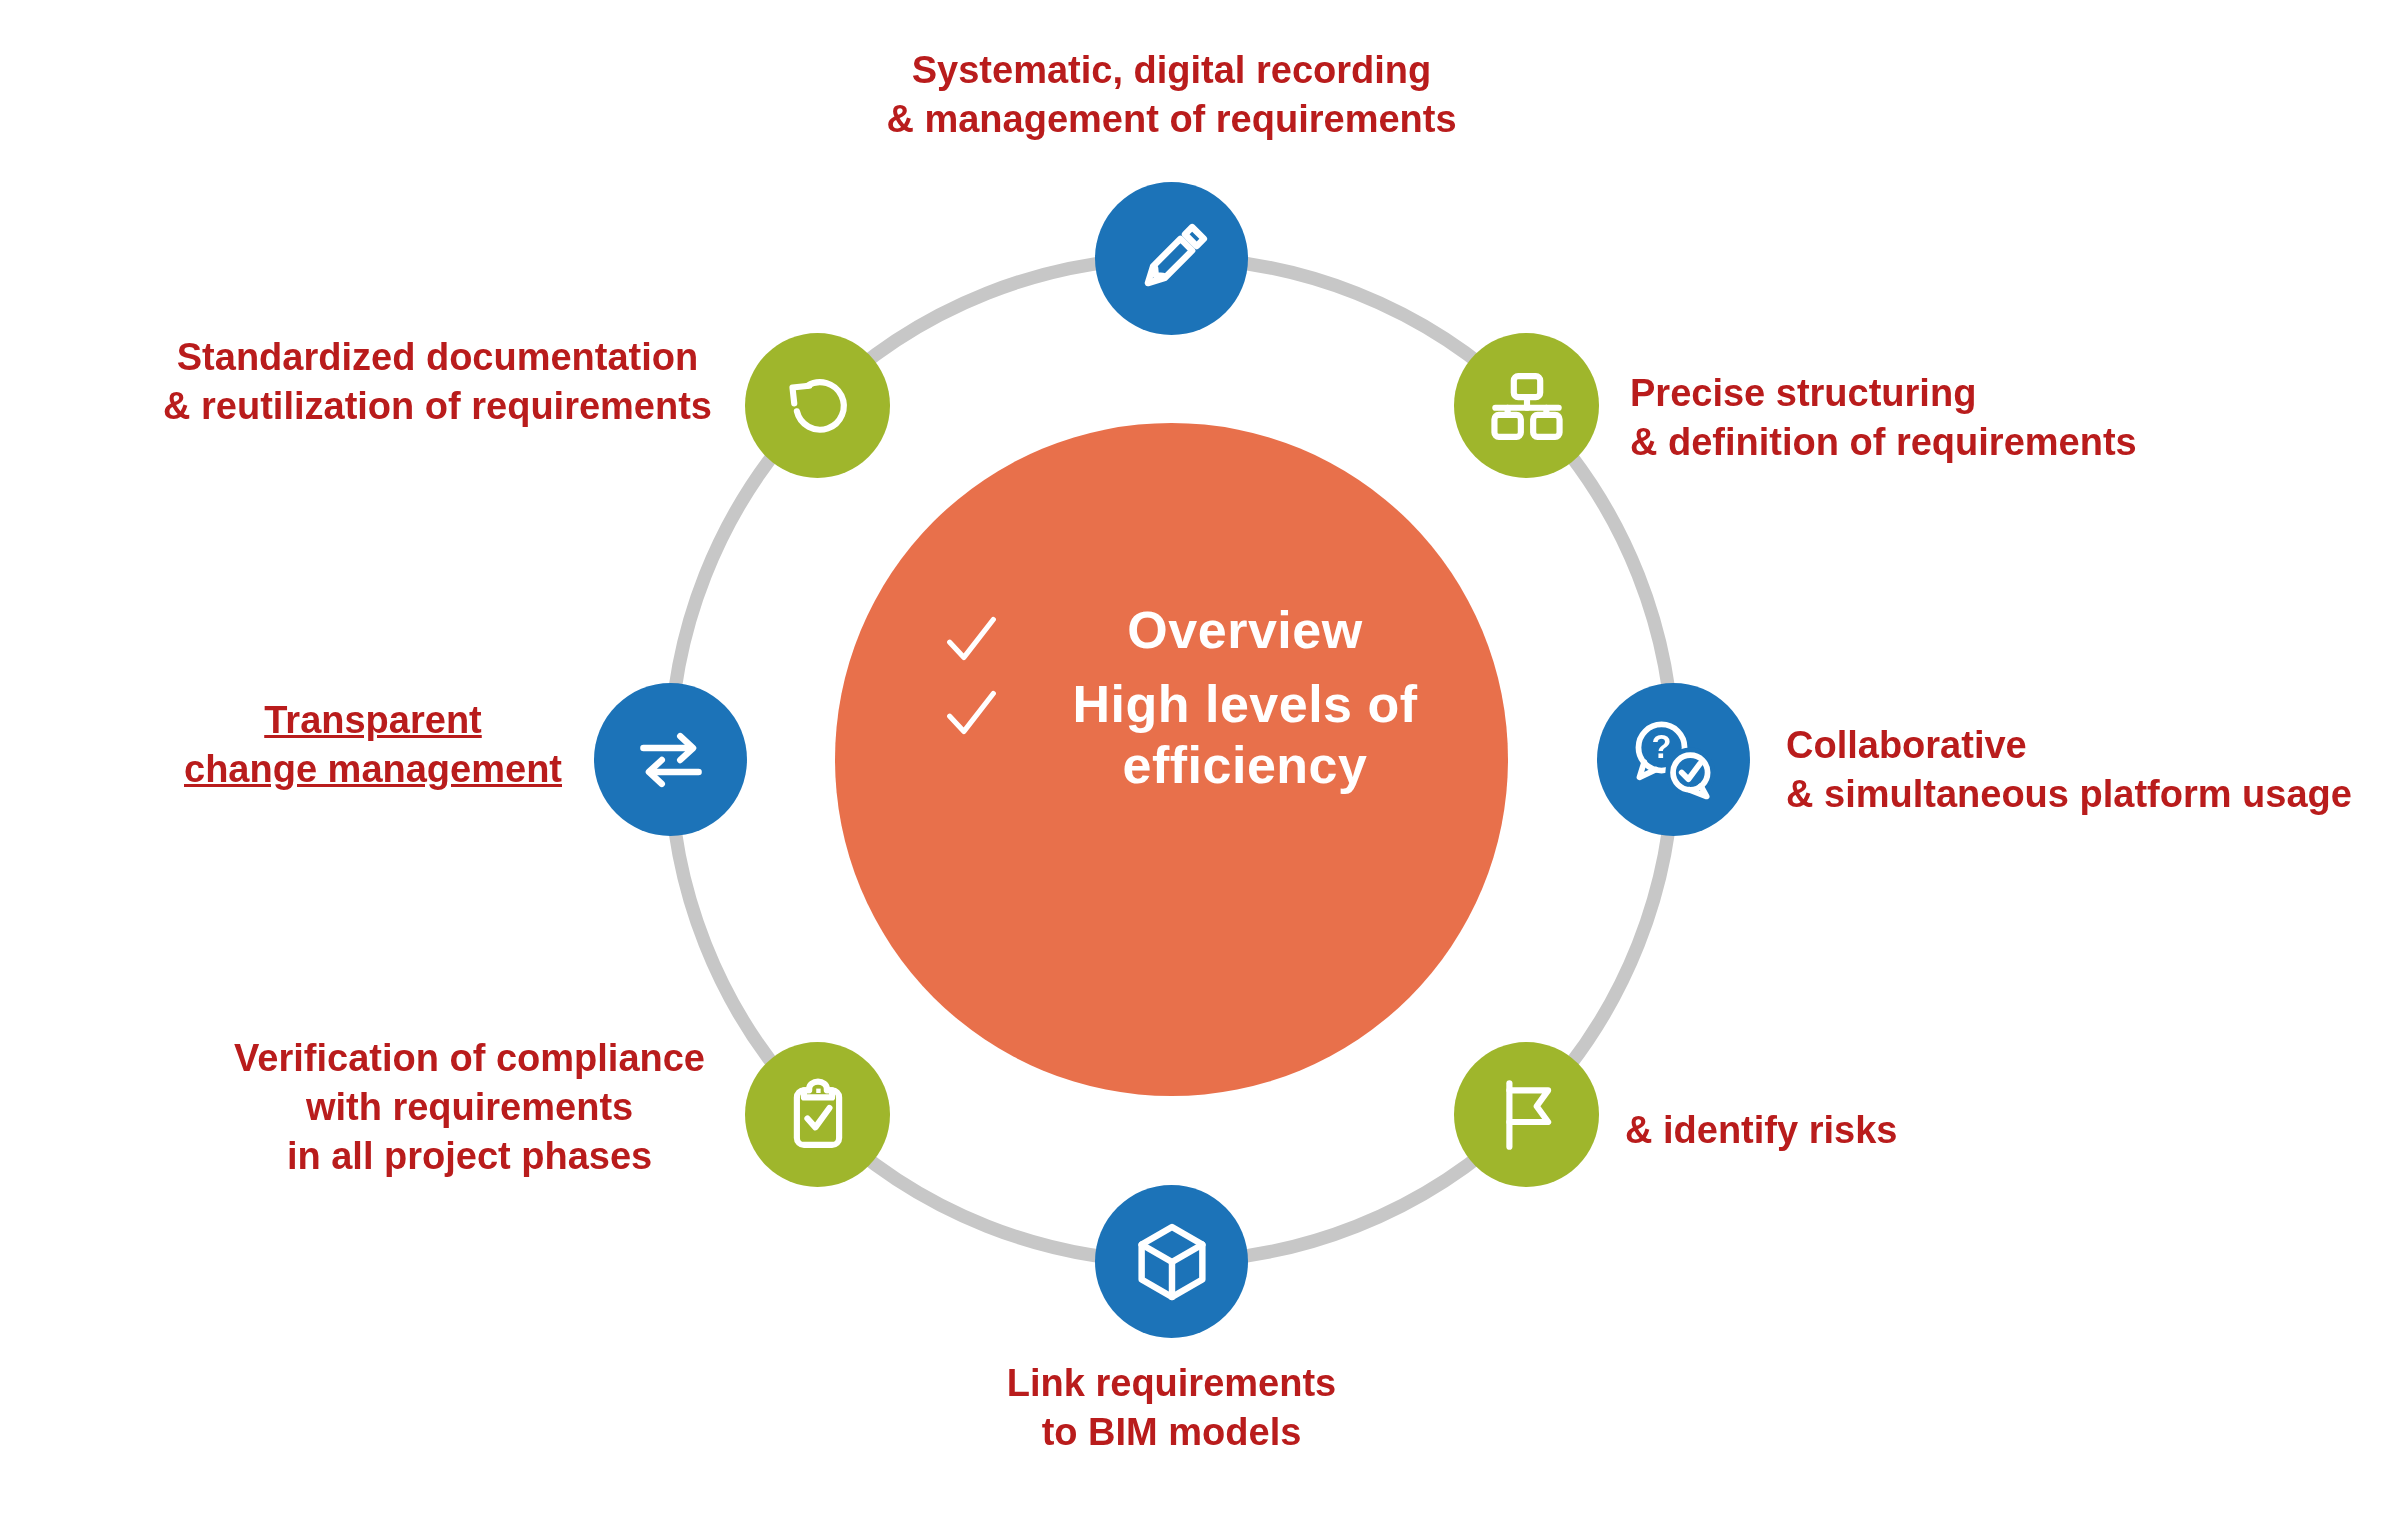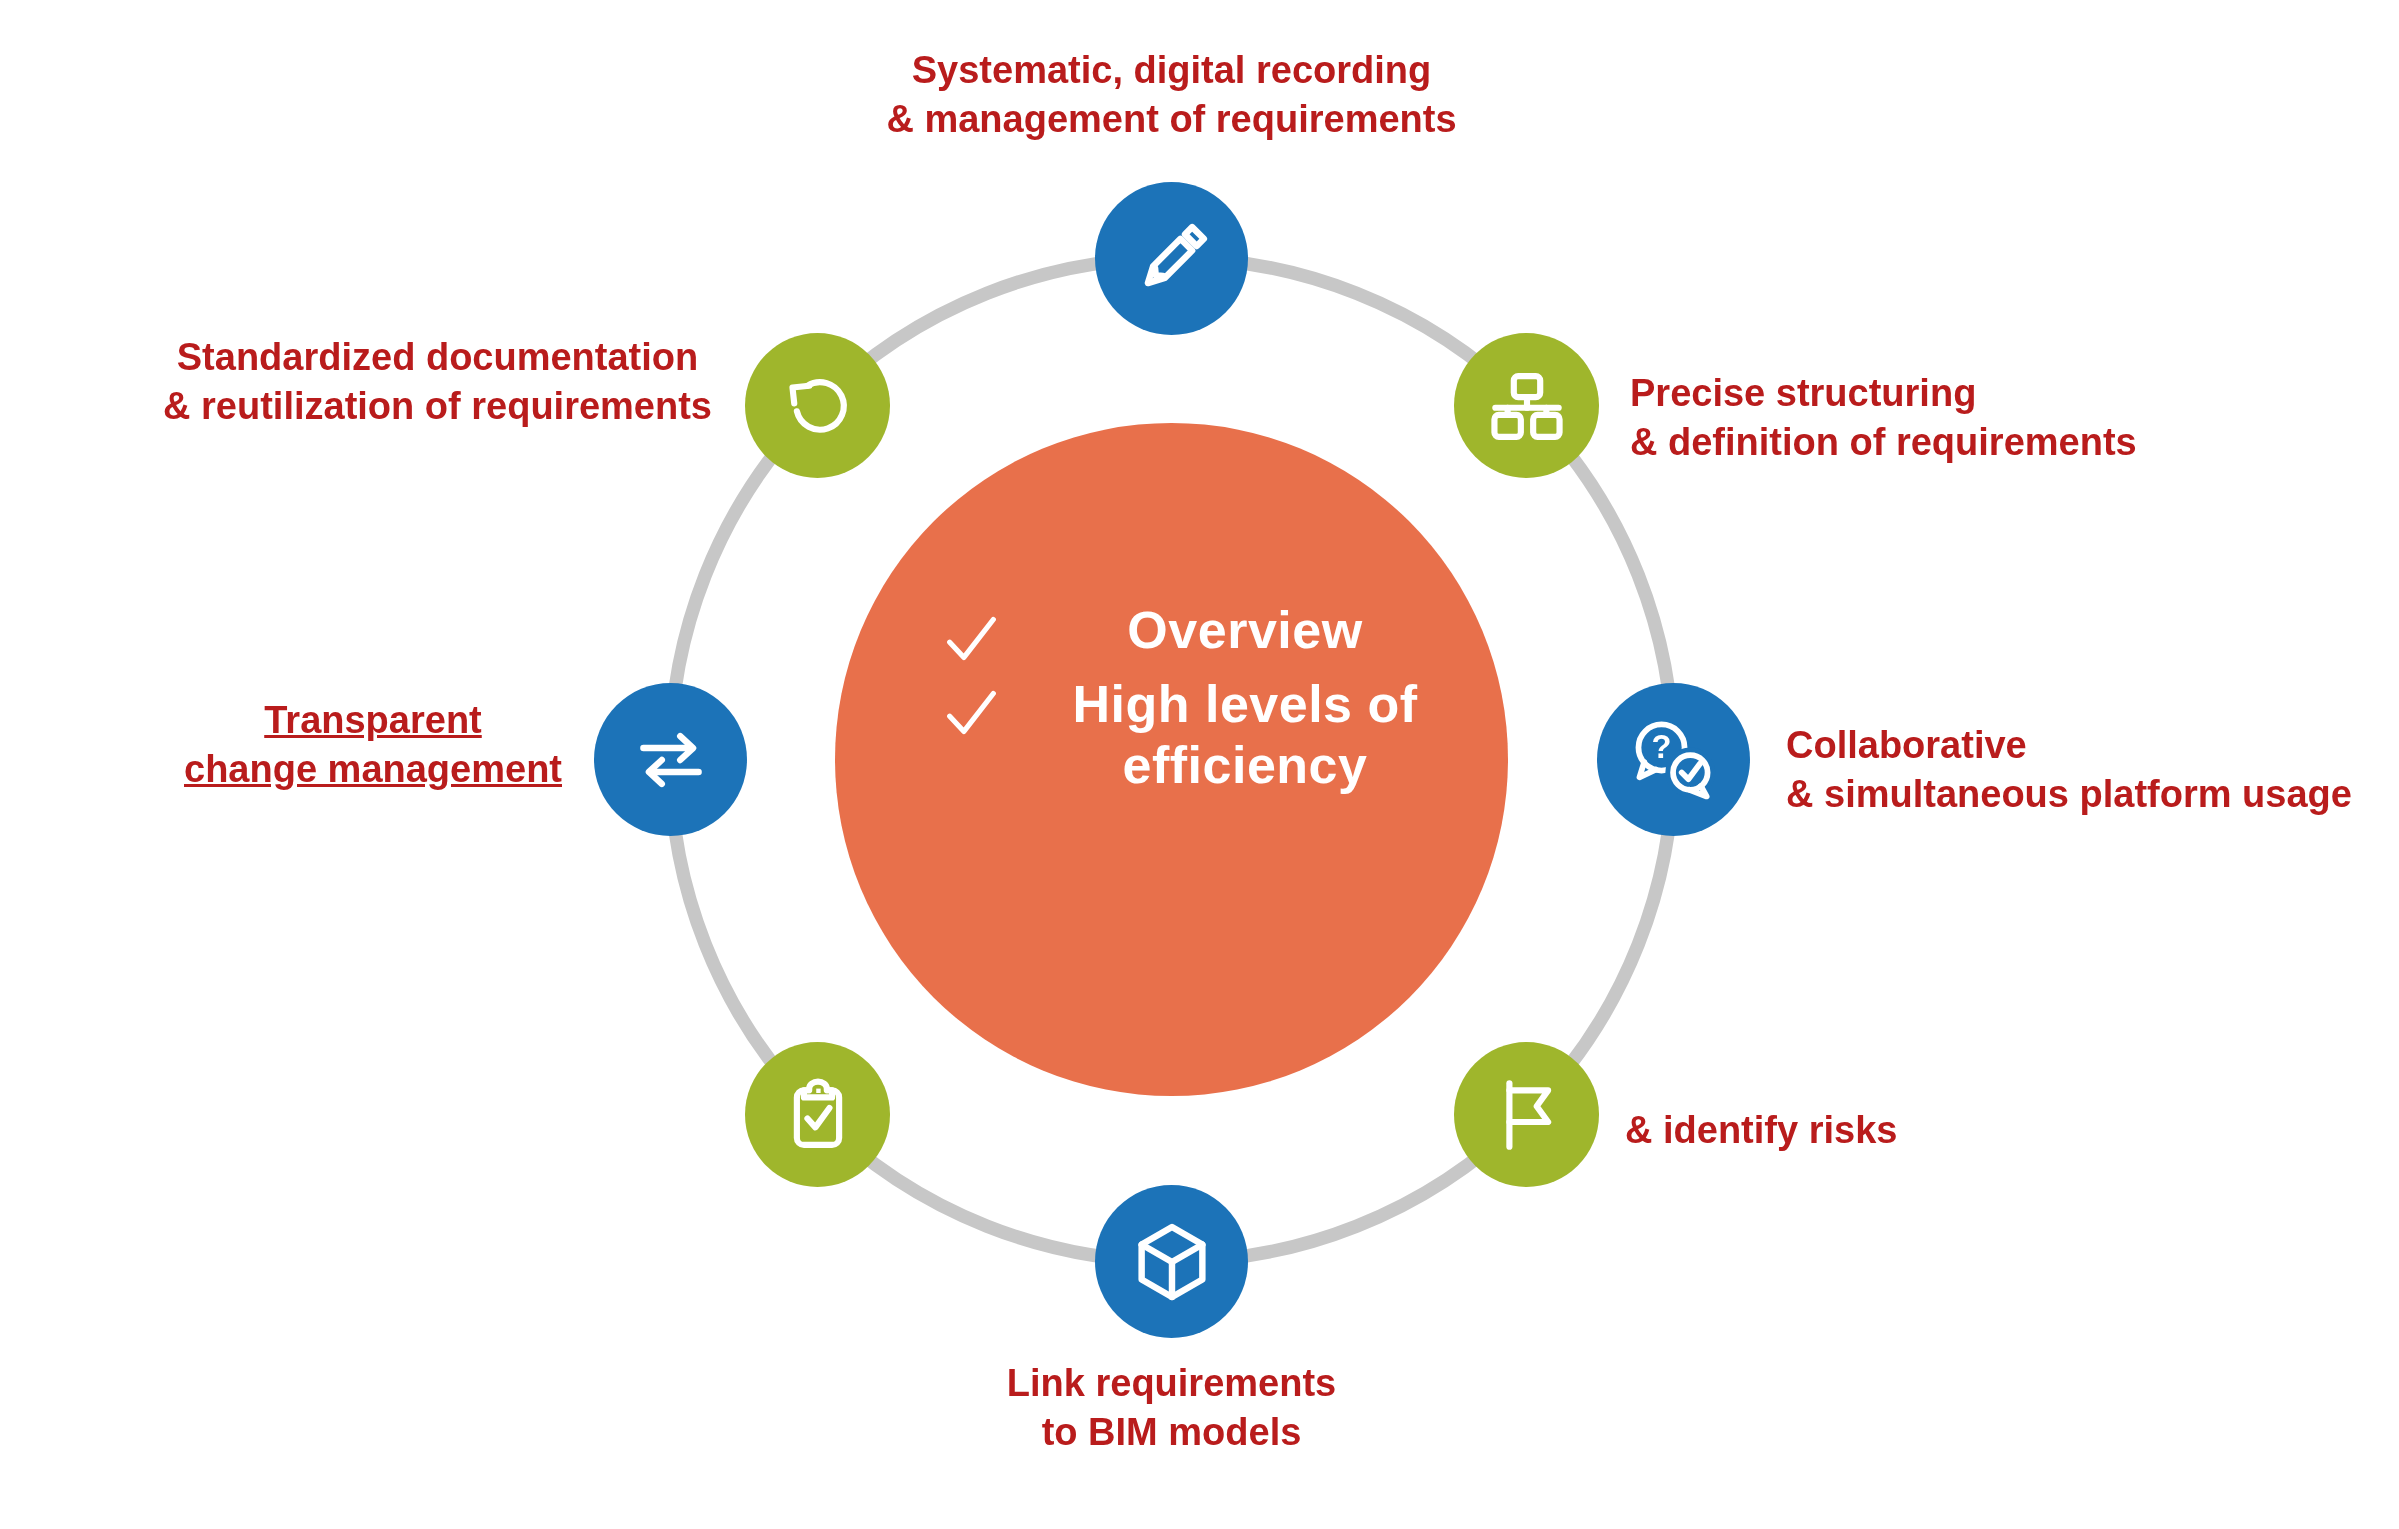--- a/index.html
+++ b/index.html
@@ -194,20 +194,25 @@
   <div class="label align-left" style="left:1625px; top:1057px;">
     <br>
     <span>&amp; identify risks</span>
   </div>
 
   <div class="label align-center" style="left:789px; top:1359px; width:765px;">
     <span>Link requirements</span><br>
     <span>to BIM models</span>
   </div>
 
+  <div class="label align-right" style="right:1694px; top:1034px;">
+    <span>Verification of compliance</span><br>
+    <span>with requirements</span><br>
+    <span>in all project phases</span>
+  </div>
 
   <div class="label align-right" style="right:1837px; top:696px;text-decoration:underline;">
     <span>Transparent</span><br>
     <span>change management</span>
   </div>
 
   <div class="label align-right" style="right:1687px; top:333px;">
     <span>Standardized documentation</span><br>
     <span>&amp; reutilization of requirements</span>
   </div>

